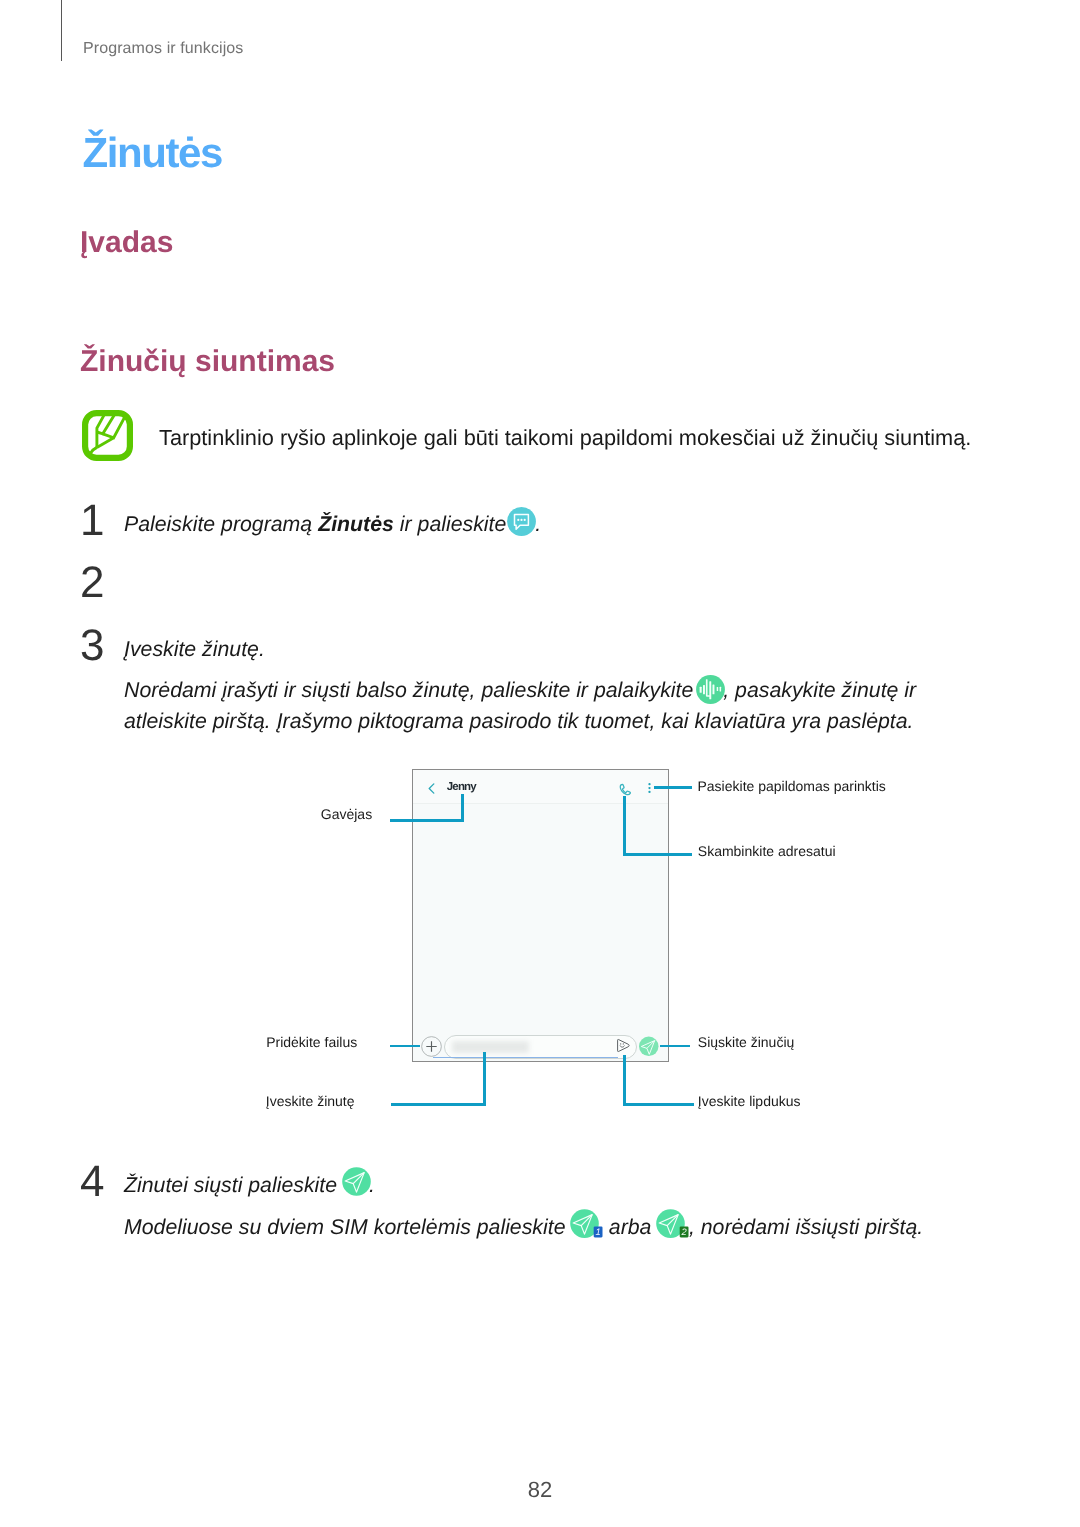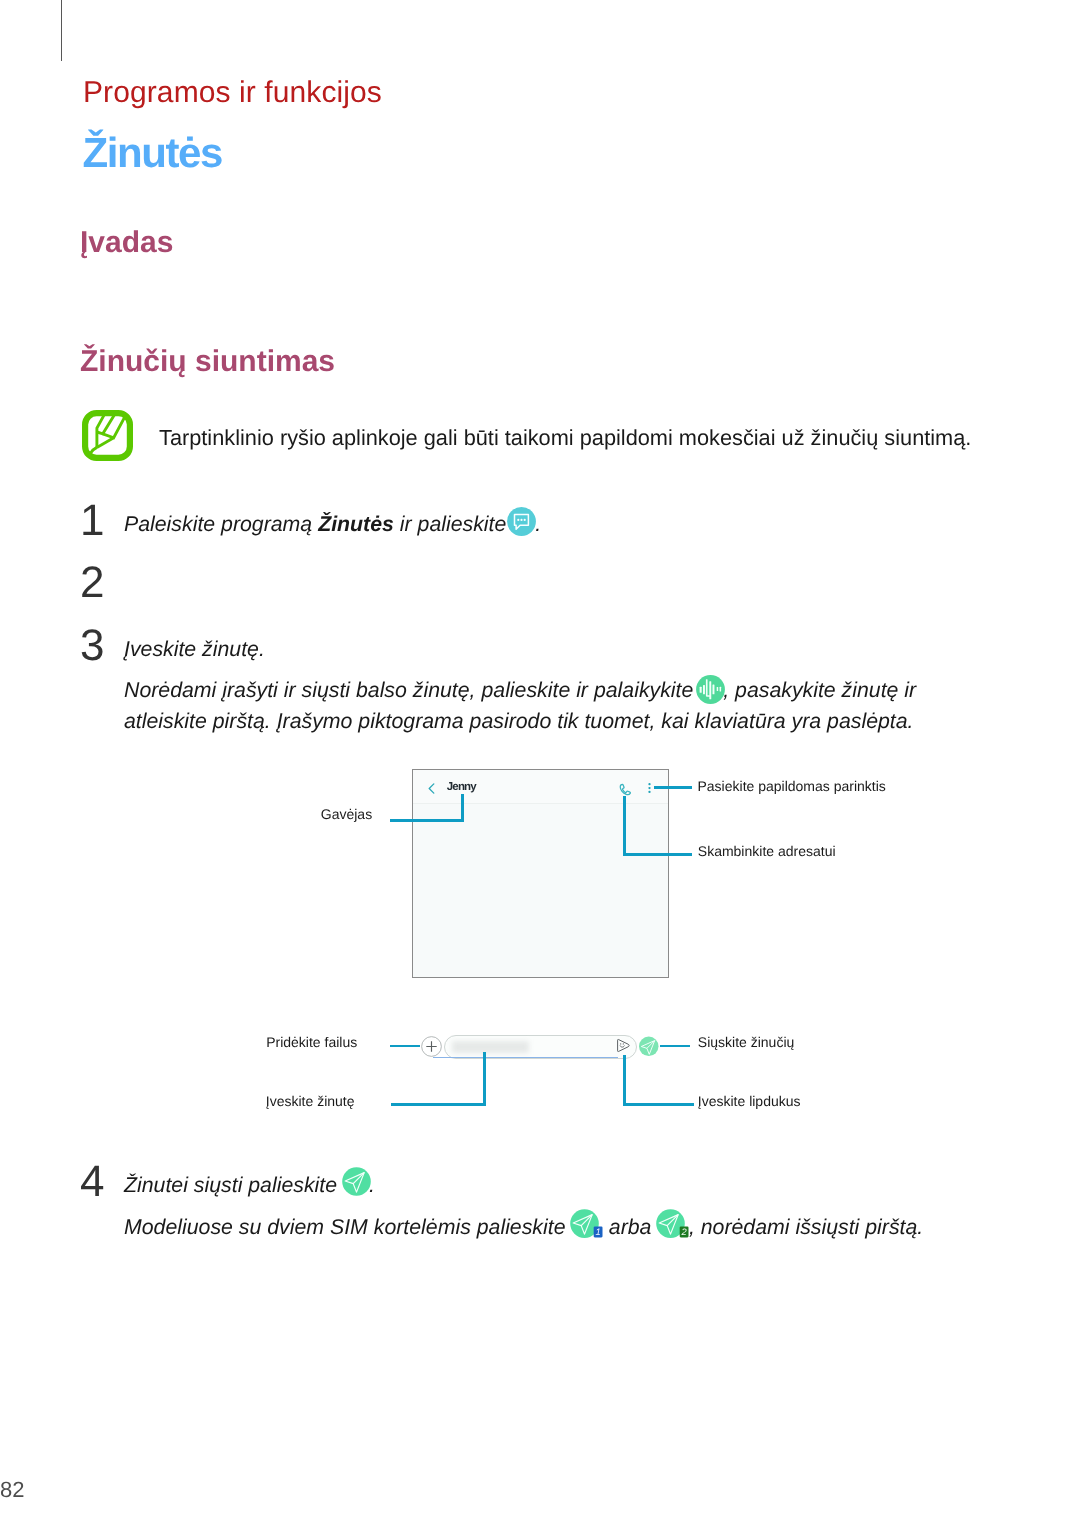--- a/index.html
+++ b/index.html
@@ -4,21 +4,21 @@
 <title>Žinutės</title>
 <style>
   html,body{margin:0;padding:0;}
   body{width:1080px;height:1527px;background:#ffffff;
        font-family:"Liberation Sans",sans-serif;color:#1a1a1a;overflow:hidden;position:relative;
        -webkit-font-smoothing:antialiased;text-rendering:geometricPrecision;}
   .page{position:absolute;left:0;top:0;width:1080px;height:1527px;}
 
   
   .hdr-rule{position:absolute;left:61px;top:0;width:1px;height:61px;background:#575757;}
-  .hdr-txt{position:absolute;left:83px;top:40px;font-size:30px;color:#b91c1c;letter-spacing:0.1px;margin-top:36px;}
+  .hdr-txt{position:absolute;left:83px;top:40px;font-size:16px;color:#737373;letter-spacing:0.1px;}
 
   
   .h1{position:absolute;left:82.5px;top:129px;font-size:42px;font-weight:bold;color:#56adf9;letter-spacing:-1.4px;}
   .h2{position:absolute;left:80px;font-size:30px;font-weight:bold;color:#a8496f;letter-spacing:0px;}
 
   .para{position:absolute;font-size:21.3px;color:#1a1a1a;line-height:31px;letter-spacing:0.05px;}
 
   
   .note-icon{position:absolute;left:82px;top:410px;width:51px;height:51px;}
   .note-txt{position:absolute;left:159px;top:425.1px;font-size:21.75px;}
@@ -34,41 +34,41 @@
   .ic-msg{width:29px;margin-left:-5px;margin-right:-1px;}
   .ic-voice{width:29px;margin-left:-3px;margin-right:-2px;}
   .ic-send{width:29px;margin-left:-1px;margin-right:-2px;}
   .ic-sim{width:32.5px;margin-left:-1px;margin-right:0px;}
   .ic-msg > svg{top:-24px;}
   .ic-voice > svg{top:-22px;}
   .ic-send > svg{top:-25px;}
   .ic-sim > svg{top:-25px;}
 
   
-  .phone{position:absolute;left:412px;top:769px;width:257px;height:209px;
+  .phone{position:absolute;left:412px;top:769px;width:257px;height:293px;
          border:1.2px solid #8a8a8a;background:#f7fafa;box-sizing:border-box;}
   .ph-top{position:absolute;left:0;top:0;right:0;height:33px;background:#f9fbfb;}
   .ph-sep{position:absolute;left:0;right:0;top:33px;height:1px;background:#edf1f0;}
   .ph-back{position:absolute;left:15.0px;top:11.0px;}
   .ph-name{position:absolute;left:33.8px;top:11.3px;font-size:11.5px;font-weight:bold;color:#232c33;letter-spacing:-0.85px;}
   .ph-call{position:absolute;left:205.6px;top:12.6px;}
   .ph-more{position:absolute;left:235.1px;top:10.8px;}
   .ph-plus{position:absolute;left:7.8px;top:265.6px;}
   .ph-input{position:absolute;left:31px;top:264.5px;width:193px;height:24px;border:0.9px solid #cfd6d4;
             border-radius:12px;box-sizing:border-box;background:#fbfdfc;}
   .ph-ph{position:absolute;left:6.5px;top:5.6px;width:77px;height:11.6px;background:#e6e9e8;filter:blur(2.6px);border-radius:2px;}
   .ph-underline{position:absolute;left:20px;top:286.5px;width:185px;height:1.1px;background:#8ab4e8;}
   .ph-sticker{position:absolute;left:204.0px;top:268.1px;}
   .ph-send{position:absolute;left:225.5px;top:265.7px;}
 
   
   .cl{position:absolute;background:#0e9cc4;}
   .cltxt{position:absolute;font-size:14px;color:#1a1a1a;white-space:nowrap;}
 
-  .pgnum{position:absolute;left:0;top:1477px;width:1080px;font-size:22px;color:#4d4d4d;}
+  .pgnum{position:absolute;left:0;top:1477px;width:1080px;text-align:center;font-size:22px;color:#4d4d4d;}
 </style>
 </head>
 <body>
 
 <div class="page">
   <div class="hdr-rule"></div>
   <div class="hdr-txt">Programos ir funkcijos</div>
   <div class="h1">Žinutės</div>
 
   <div class="h2" style="top:225.9px">Įvadas</div>

